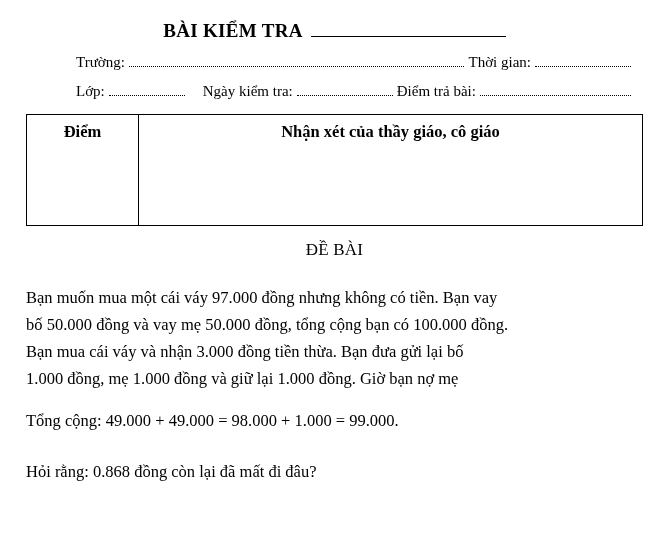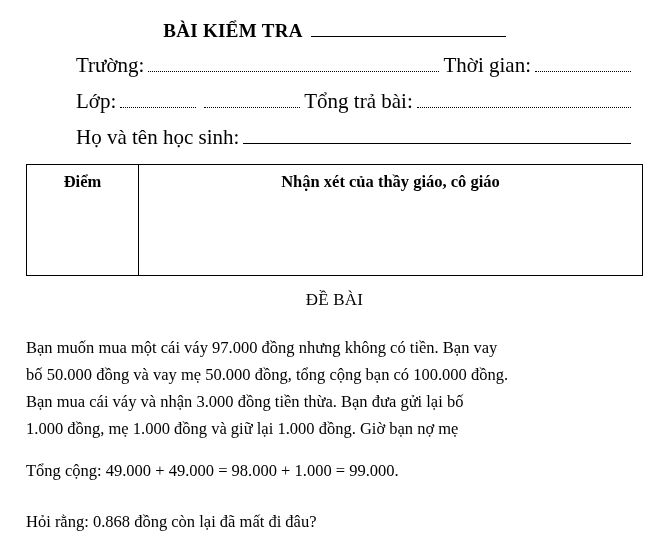--- a/index.html
+++ b/index.html
@@ -38,21 +38,21 @@
   .title-line {
     width: 195px;
     border-bottom: 1px solid #000;
     margin-left: 8px;
     height: 12px;
   }
 
   .field-row {
     display: flex;
     align-items: baseline;
-    font-size: 21px;
+    font-size: 15px;
     margin-top: 11px;
     padding-left: 50px;
     padding-right: 8px;
   }
   .field-label {
     white-space: nowrap;
   }
   .dotline {
     border-bottom: 1.5px dotted #000;
     height: 13px;
@@ -126,29 +126,26 @@
   <div class="field-row">
     <span class="field-label">Trường:</span>
     <span class="dotline grow"></span>
     <span class="field-label">Thời gian:</span>
     <span class="dotline" style="width:96px;"></span>
   </div>
 
   <div class="field-row">
     <span class="field-label">Lớp:</span>
     <span class="dotline" style="width:76px;"></span>
+    <span class="field-label" style="margin-left:14px;">Ngày kiểm tra:</span>
     <span class="dotline" style="width:96px;"></span>
-    <span class="field-label">Tổng trả bài:</span>
+    <span class="field-label">Điểm trả bài:</span>
     <span class="dotline grow"></span>
   </div>
 
-  <div class="field-row">
-    <span class="field-label">Họ và tên học sinh:</span>
-    <span class="solidline"></span>
-  </div>
 
   <div class="grade-table">
     <div class="col-diem">
       <span class="th-text">Điểm</span>
       <div></div>
     </div>
     <div class="col-nhanxet">
       <span class="th-text">Nhận xét của thầy giáo, cô giáo</span>
       <div></div>
     </div>

